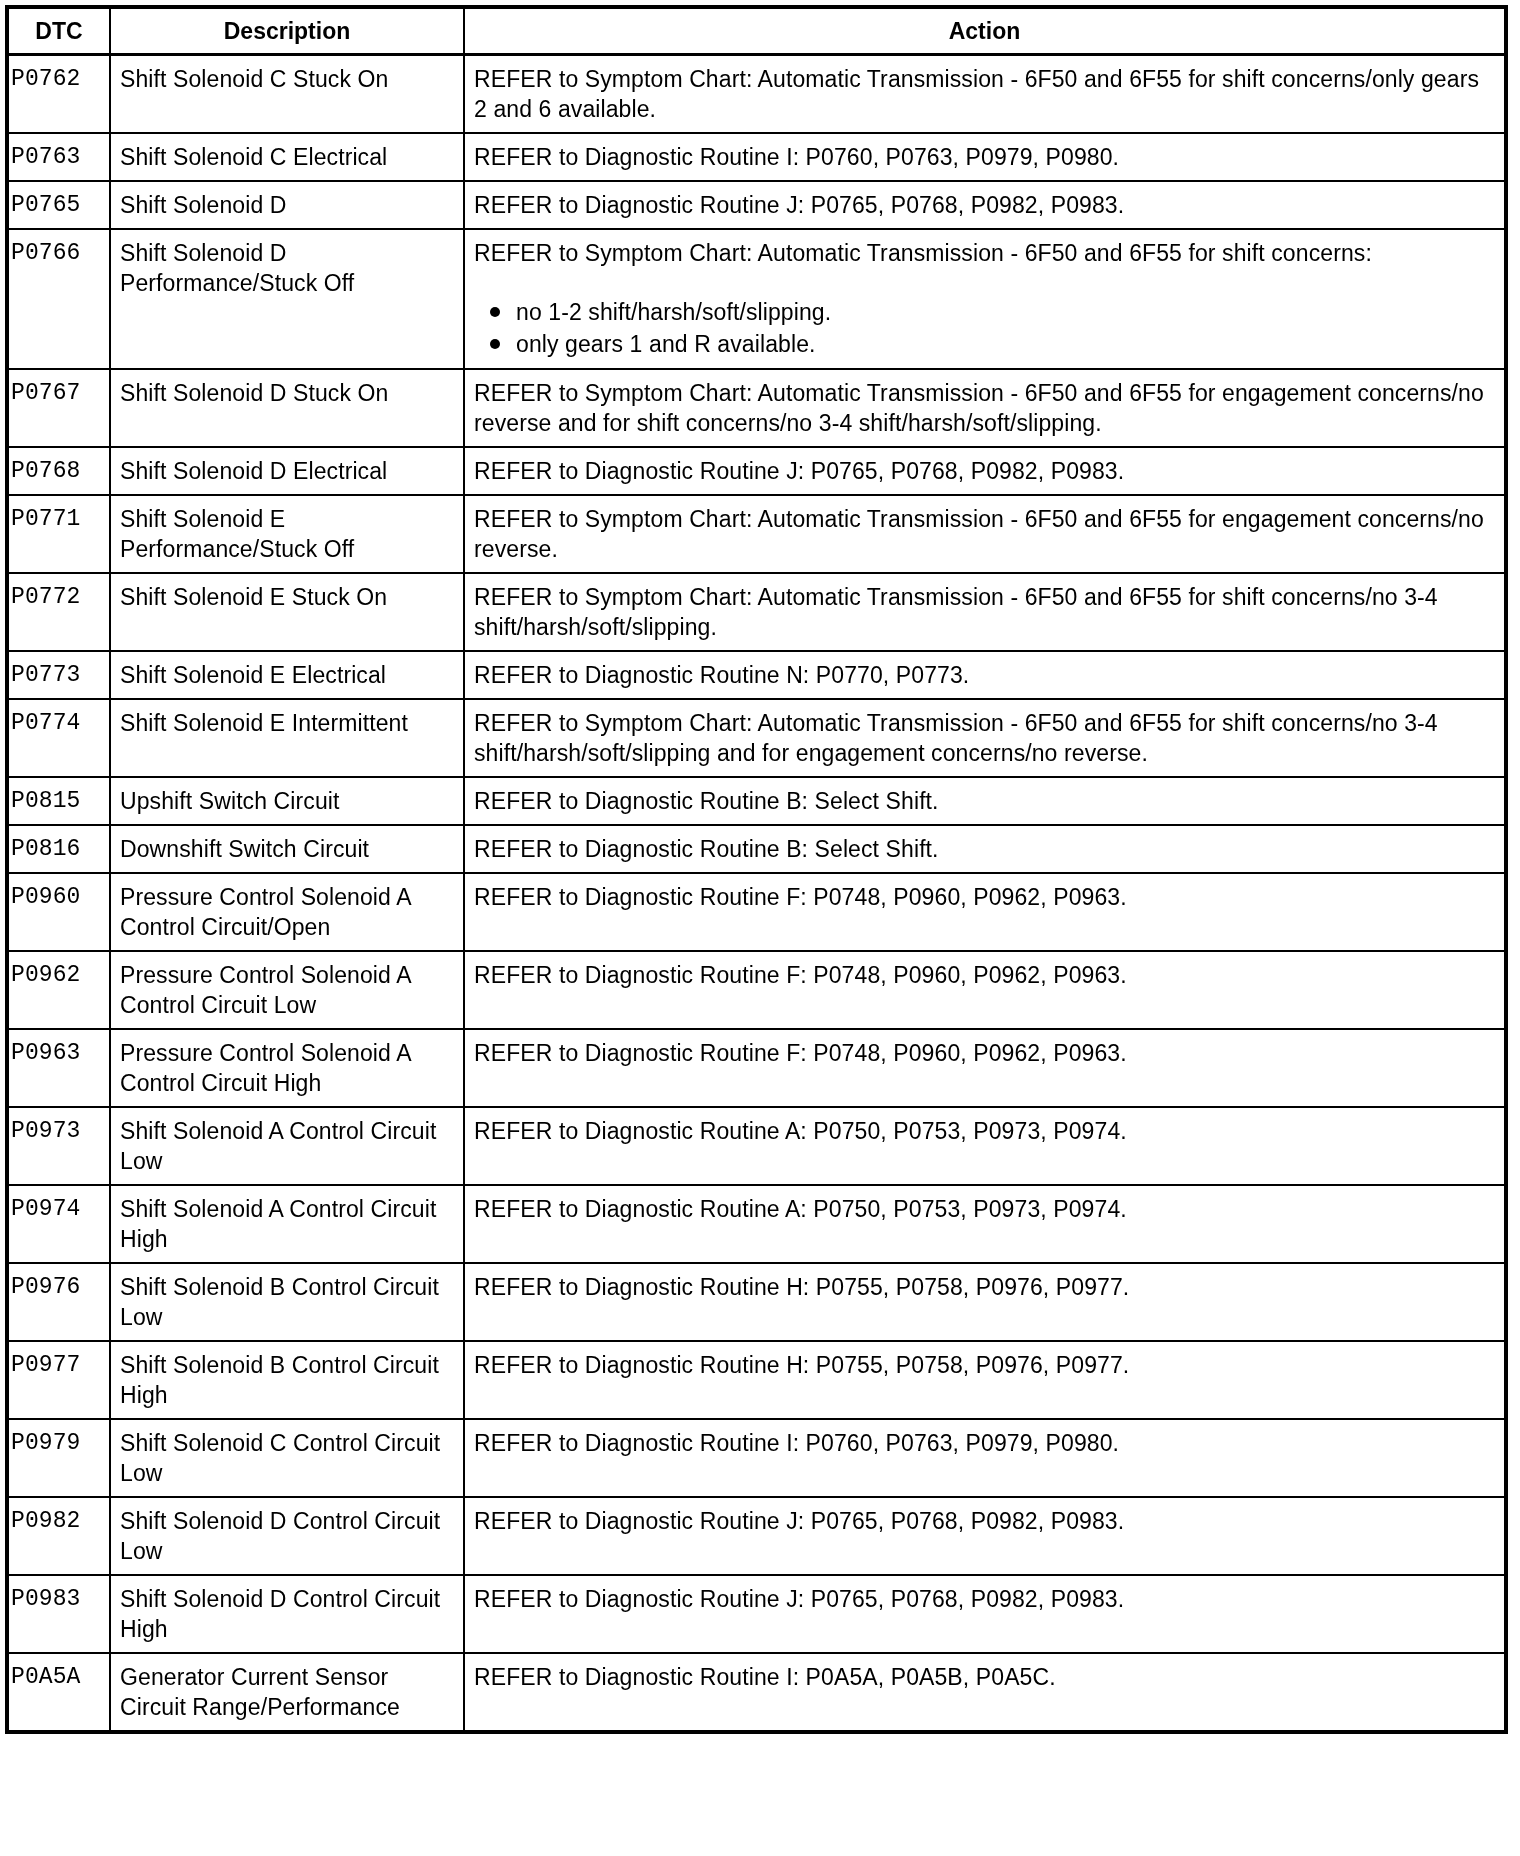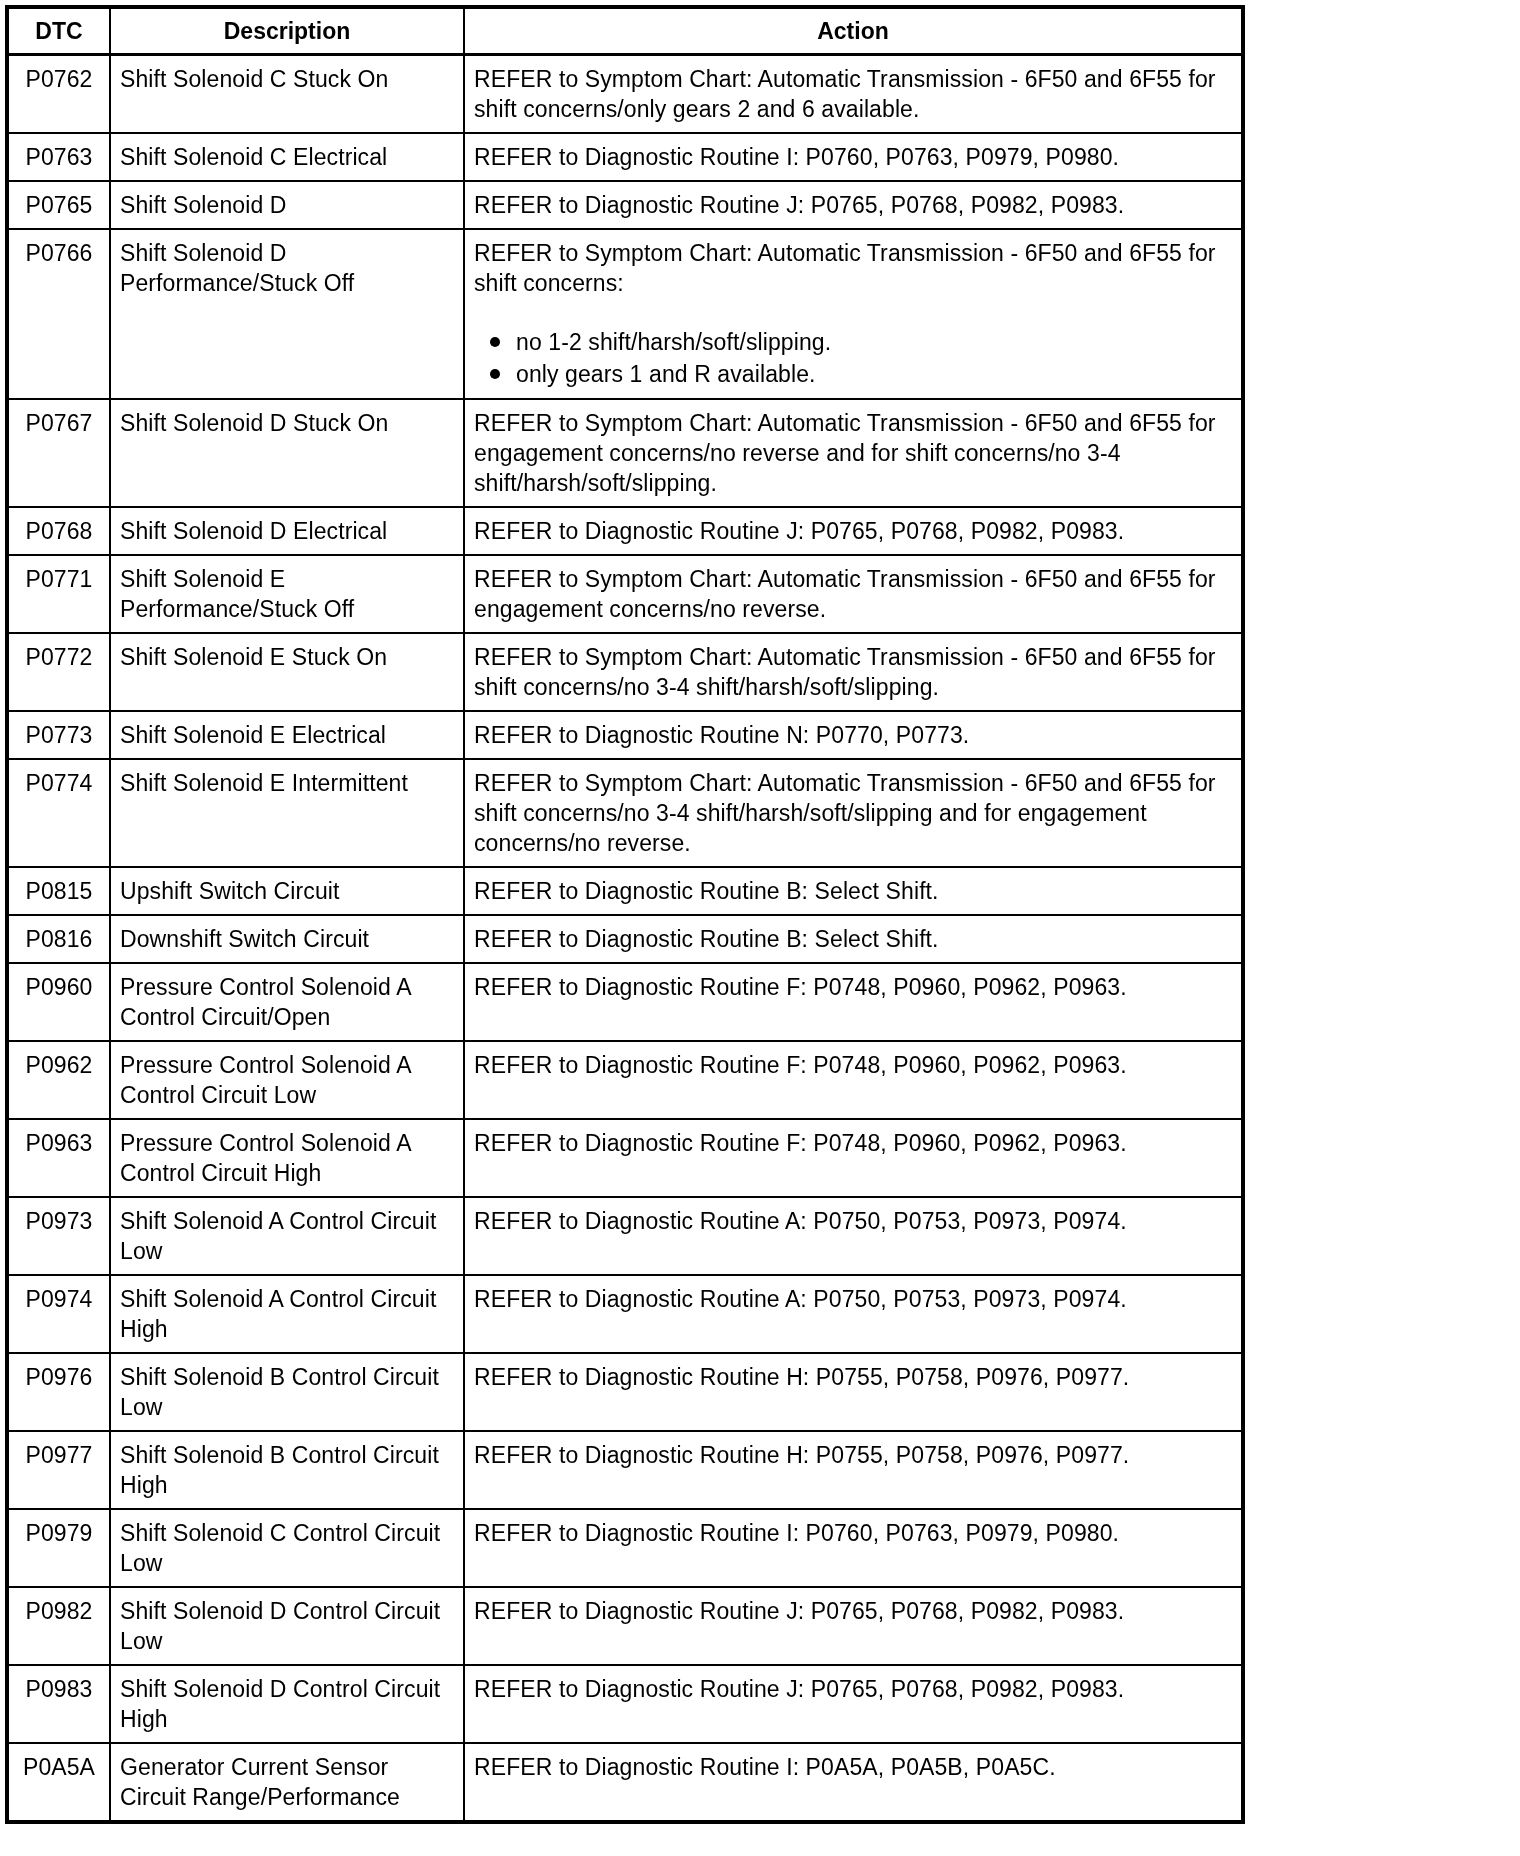--- a/index.html
+++ b/index.html
@@ -12,21 +12,21 @@
     height: 1856px;
     position: relative;
     overflow: hidden;
     font-family: "Liberation Sans", "DejaVu Sans", sans-serif;
     color: #000000;
   }
   .dtc-table {
     position: absolute;
     left: 5px;
     top: 5px;
-    width: 1240px;
+    width: 1503px;
     border-collapse: collapse;
     border: 4px solid #000;
     table-layout: fixed;
     font-size: 23px;
     line-height: 30px;
   }
   .dtc-table col.c-dtc { width: 103px; }
   .dtc-table col.c-desc { width: 354px; }
   .dtc-table col.c-act { width: auto; }
   .dtc-table th {
@@ -38,23 +38,24 @@
     border-bottom: 3px solid #000;
     vertical-align: middle;
   }
   .dtc-table td {
     border: 2px solid #000;
     vertical-align: top;
     padding: 8px 8px 8px 9px;
     letter-spacing: 0.1px;
   }
   .dtc-table td.dtc {
-    text-align: center;
+    text-align: left;
     padding-left: 2px;
     padding-right: 2px;
+    font-family: Liberation Mono, monospace;
   }
   .dtc-table tr.single td { height: 30px; }
   .bullets {
     list-style: none;
     margin: 28px 0 0 0;
     padding: 0;
   }
   .bullets li {
     position: relative;
     padding-left: 42px;

